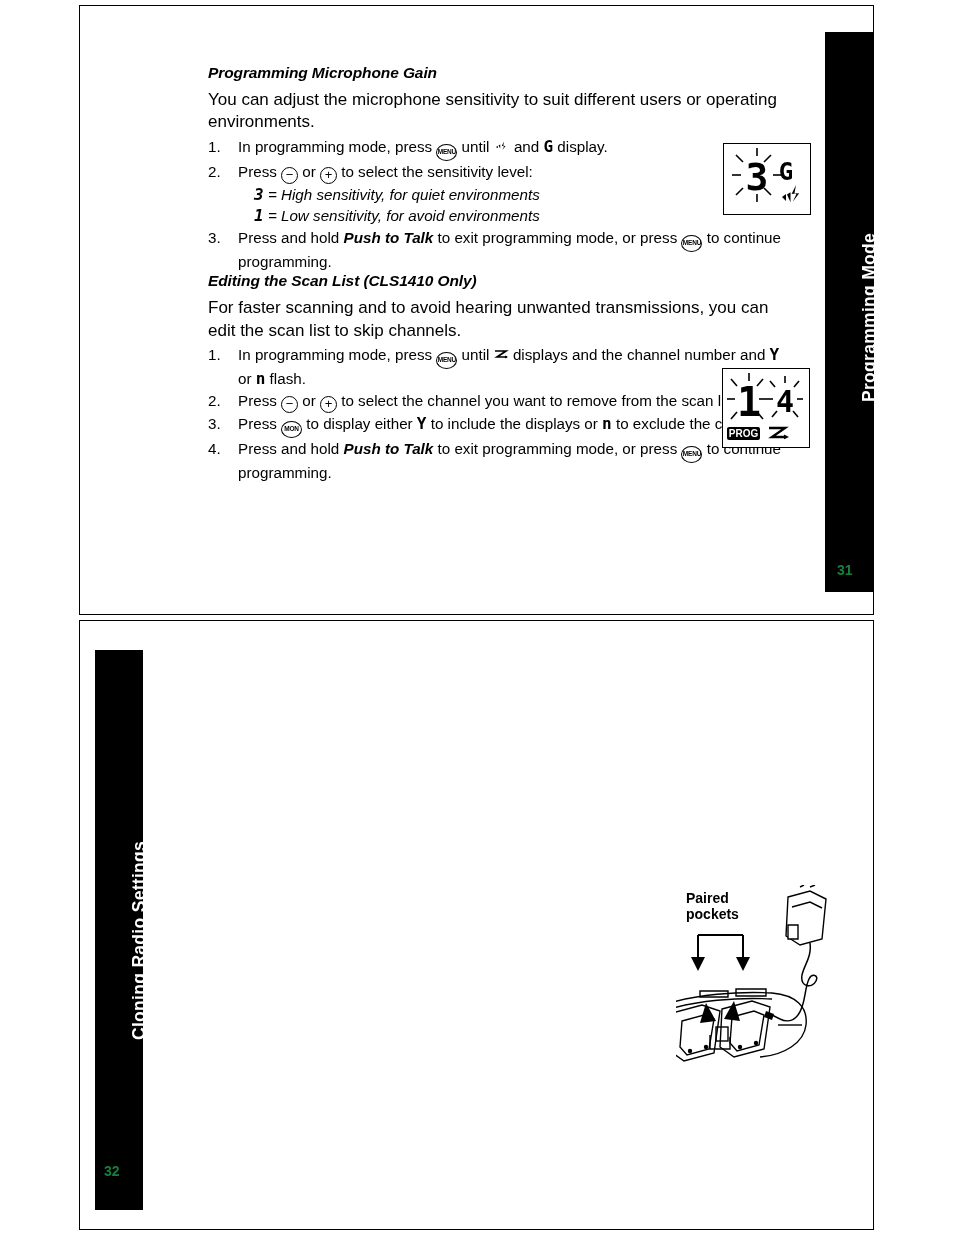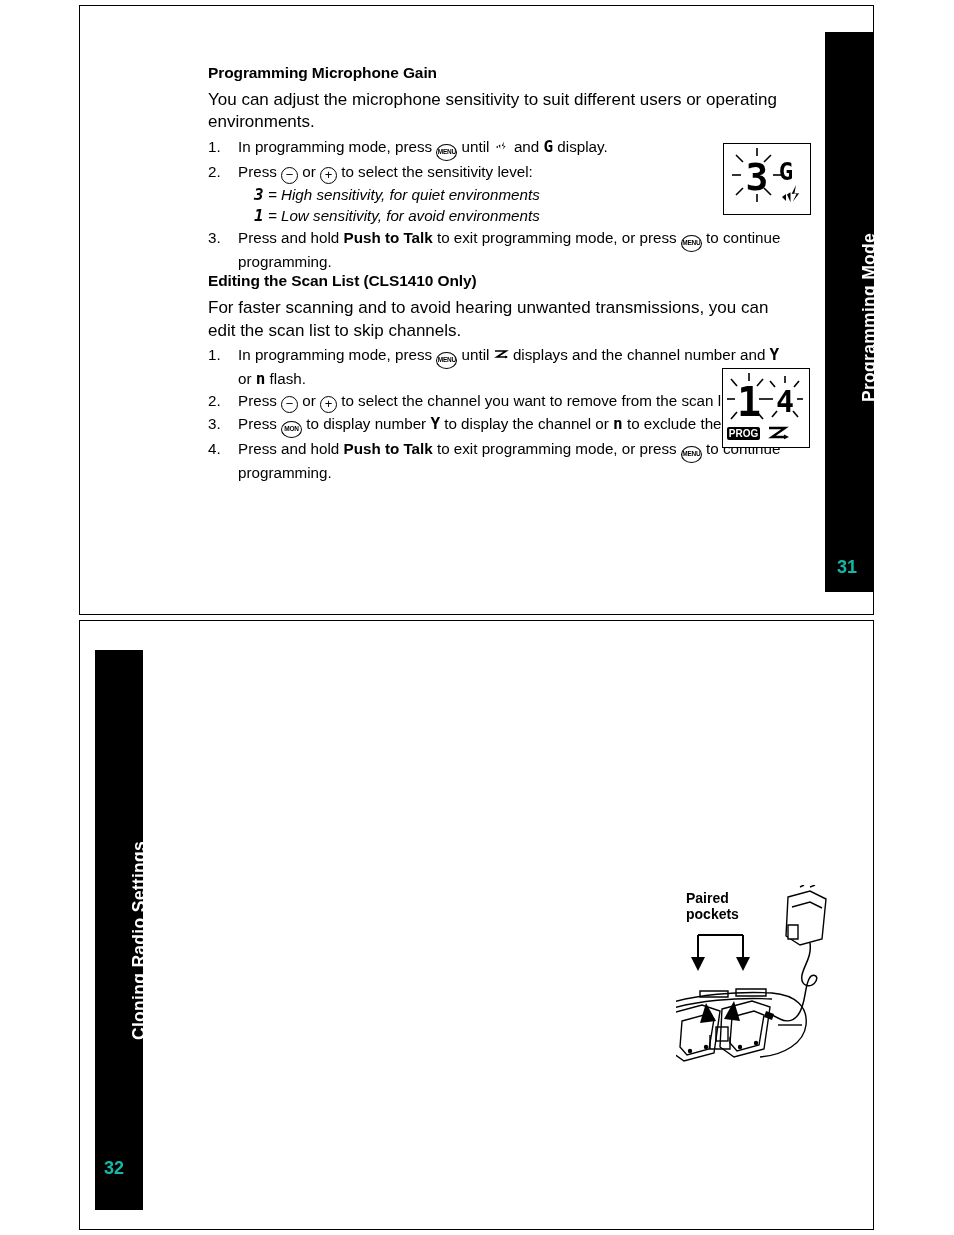--- a/index.html
+++ b/index.html
@@ -13,30 +13,30 @@
   .tab{position:absolute;background:#000;color:#fff;}
   #tab-right{right:0px;top:26px;width:48px;height:560px;}
   #tab-left{left:15px;top:29px;width:48px;height:560px;}
 
   .tab-label{position:absolute;color:#fff;font-weight:bold;font-size:17.5px;
     letter-spacing:.3px;white-space:nowrap;}
   #tab-right .tab-label{transform:rotate(-90deg);transform-origin:left top;
     left:34px;top:370px;}
   #tab-left .tab-label{transform:rotate(-90deg);transform-origin:left top;
     left:34px;top:390px;}
-  .page-num{position:absolute;color:#14b8a6;font-weight:bold;font-size:18px;margin-top:25px;}
+  .page-num{position:absolute;color:#15803d;font-weight:bold;font-size:14px;margin-top:25px;}
   #tab-right .page-num{left:12px;bottom:14px;}
   #tab-left .page-num{left:9px;bottom:31px;}
 
   .content{position:absolute;}
   #content-top{left:128px;top:58px;width:580px;}
 
-  h3.sub{font-size:15.5px;font-weight:bold;margin:0 0 7px 0;letter-spacing:-.1px;}
+  h3.sub{font-size:15.5px;font-style:italic;font-weight:bold;margin:0 0 7px 0;letter-spacing:-.1px;}
   p.para{font-size:17px;line-height:1.31;margin:0 0 3px 0;}
-  .bold{font-weight:bold;}
+  .bold{font-weight:bold;font-style:italic;}
 
   ol.steps{margin:2px 0 0 0;padding:0;list-style:none;font-size:15.2px;line-height:1.31;}
   ol.steps>li{position:relative;padding-left:30px;margin-bottom:1px;}
   ol.steps>li .num{position:absolute;left:0;top:0;width:22px;text-align:left;}
 
   .sublist{margin:0;padding:0;list-style:none;font-size:15.2px;line-height:1.33;font-style:italic;}
   .sublist li{padding-left:16px;}
 
   
   .key{display:inline-block;border:1.6px solid #000;border-radius:50%;
@@ -103,21 +103,21 @@
               <path d="M1 2 h11 l-9 6 h10" stroke="#000" stroke-width="1.7" fill="none"></path>
               <path d="M11 6.6 l3 1.4 -3 1.4z" fill="#000"></path>
             </svg></span><span> displays and the channel number and </span><span class="seg-big">Y</span><span> or </span><span class="seg-big">n</span><span> flash.</span>
       </li>
       <li>
         <span class="num">2.</span>
         <span>Press </span><span class="pm">−</span><span> or </span><span class="pm">+</span><span> to select the channel you want to remove from the scan list.</span>
       </li>
       <li>
         <span class="num">3.</span>
-        <span>Press </span><span class="key">MON</span><span> to display number </span><span class="seg-big">Y</span><span> to display the channel or </span><span class="seg-big">n</span><span> to exclude the channel.</span>
+        <span>Press </span><span class="key">MON</span><span> to display either </span><span class="seg-big">Y</span><span> to include the displays or </span><span class="seg-big">n</span><span> to exclude the channel.</span>
       </li>
       <li>
         <span class="num">4.</span>
         <span>Press and hold </span><span class="bold">Push to Talk</span><span> to exit programming mode, or press </span><span class="key">MENU</span><span> to continue programming.</span>
       </li>
     </ol>
   </div>
 </div>
 
 <div class="lcd" id="lcd1">

